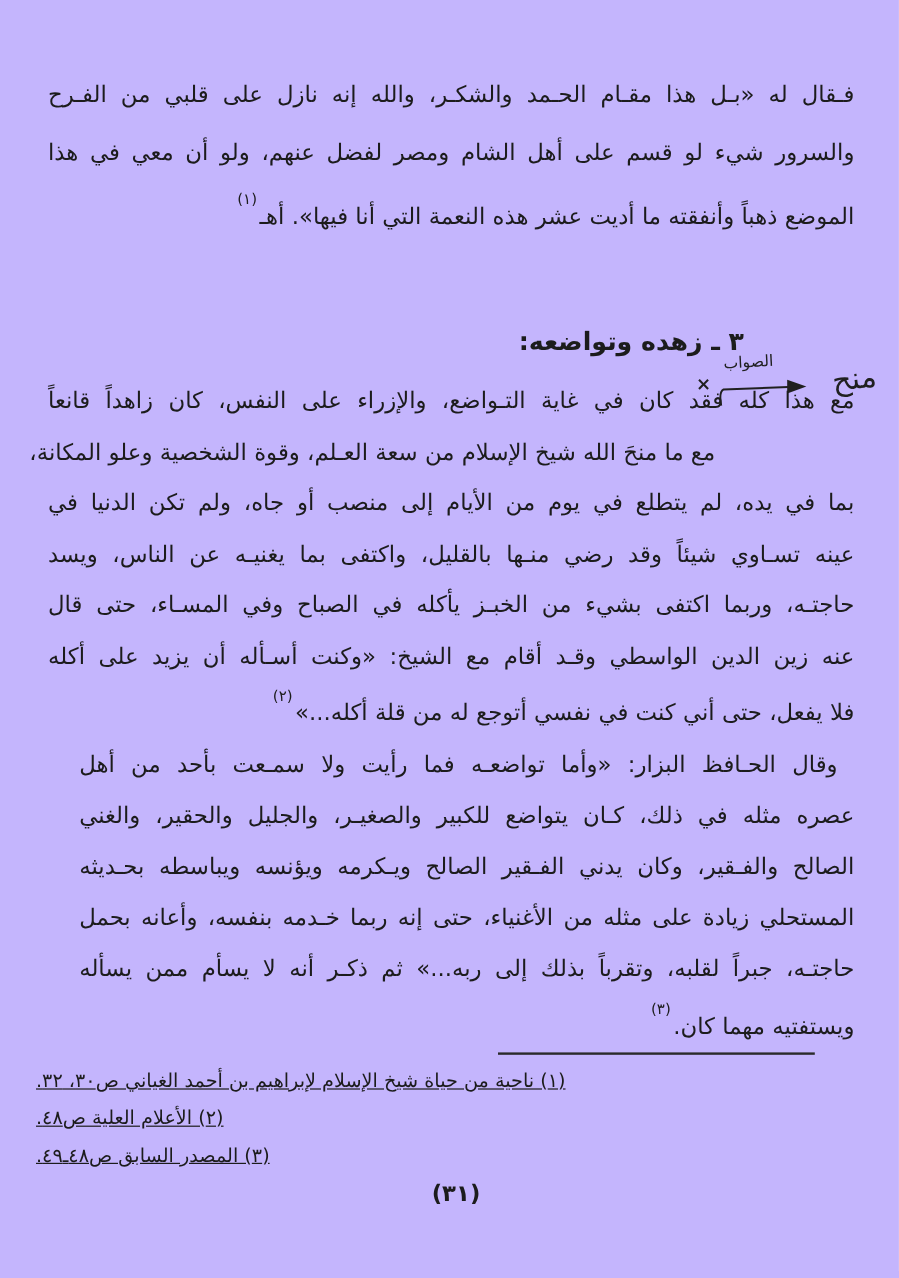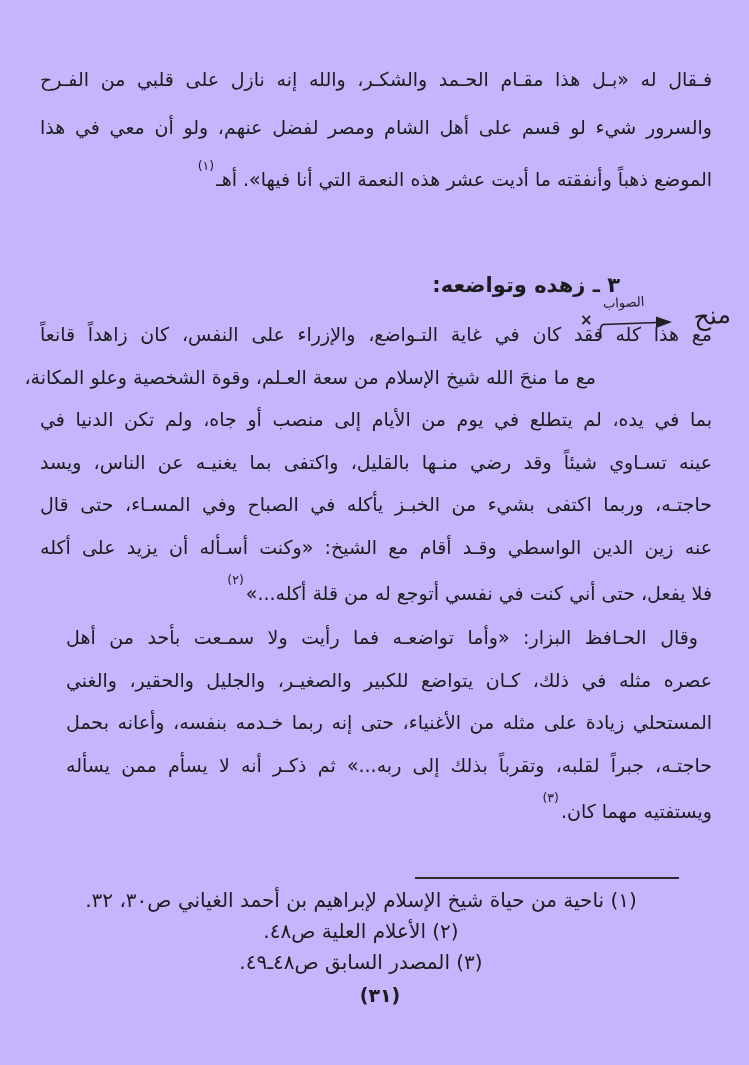--- a/index.html
+++ b/index.html
@@ -54,21 +54,21 @@
   }
   .x-mark{
     position:absolute;top:311px;left:580px;
     font-size:15px;font-weight:bold;color:#202020;
   }
   .arrow-svg{position:absolute;top:309px;left:593px;}
   
   .fn-sep{position:absolute;top:877px;left:415px;width:264px;height:2px;background:#2b2b2b;}
   .footnotes{
     position:absolute;top:885px;right:57px;left:30px;
-    font-size:20px;text-align:center;
+    font-size:16px;text-align:left;text-decoration:underline;
   }
   .fn-line{height:31px;line-height:31px;white-space:nowrap;}
   .page-num{
     position:absolute;top:984px;left:330px;width:100px;
     text-align:center;font-size:19px;font-weight:bold;
   }
 </style>
 </head>
 <body>
 
@@ -92,20 +92,21 @@
     <div class="line">حاجتـه، وربما اكتفى بشيء من الخبـز يأكله في الصباح وفي المسـاء، حتى  قال</div>
     <div class="line">عنه زين الدين الواسطي وقـد أقام مع الشيخ: «وكنت أسـأله أن يزيد على أكله</div>
     <div class="line partial">
       <span>فلا يفعل، حتى أني كنت في نفسي أتوجع له من قلة أكله...»</span><sup class="fn">(٢)</sup>
     </div>
   </section>
 
   <section class="para p3">
     <div class="line indent-sm">وقال الحـافظ البزار: «وأما تواضعـه فما  رأيت ولا سمـعت بأحد من أهل</div>
     <div class="line">عصره مثله في ذلك، كـان يتواضع للكبير والصغيـر، والجليل والحقير، والغني</div>
+    <div class="line">الصالح والفـقير، وكان يدني الفـقير الصالح ويـكرمه ويؤنسه ويباسطه بحـديثه</div>
     <div class="line">المستحلي زيادة على مثله من الأغنياء، حتى إنه ربما خـدمه بنفسه، وأعانه بحمل</div>
     <div class="line">حاجتـه، جبراً لقلبه، وتقرباً بذلك إلى ربه...» ثم ذكـر أنه لا يسأم ممن يسأله</div>
     <div class="line partial">
       <span>ويستفتيه مهما كان.</span><sup class="fn">(٣)</sup>
     </div>
   </section>
 
   <span class="margin-word">منح</span>
   <span class="ann-label">الصواب</span>
   <span class="x-mark">×</span>

